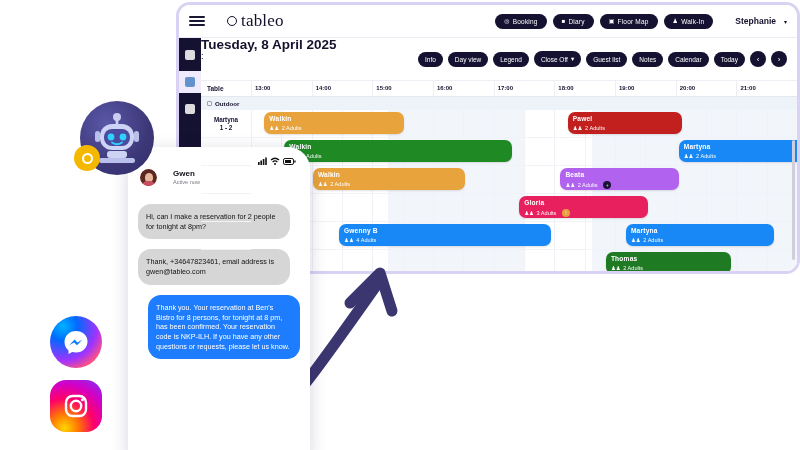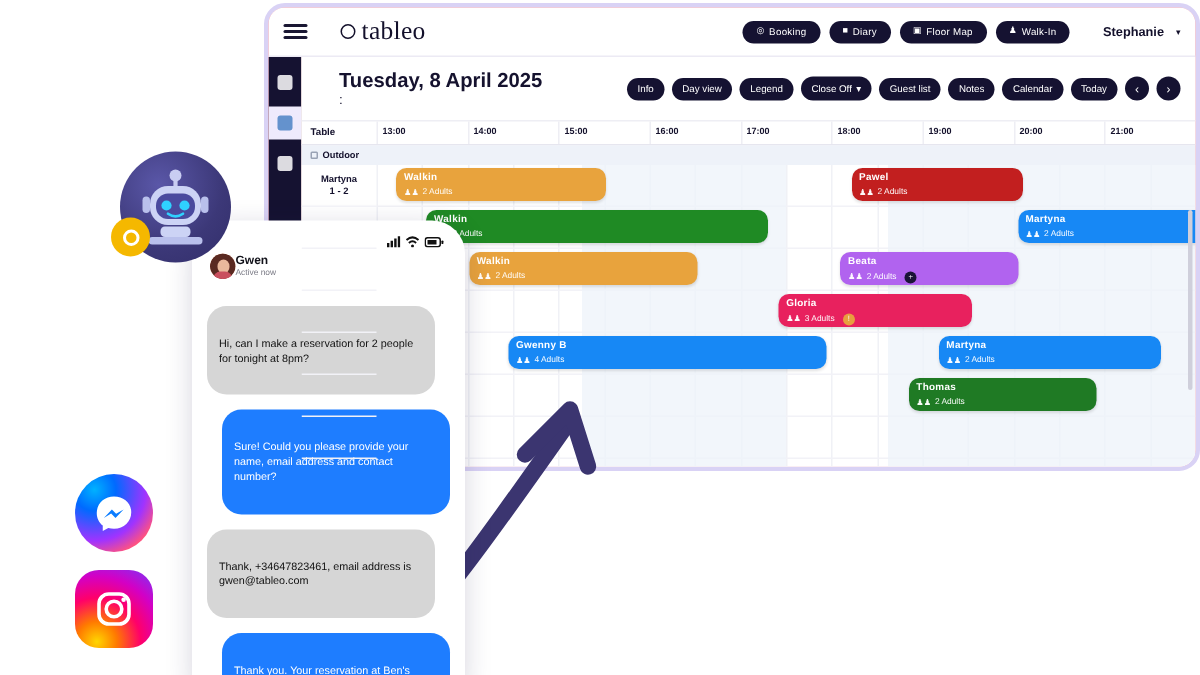--- a/index.html
+++ b/index.html
@@ -7,22 +7,22 @@
     width: 800px; height: 450px;
     background: #ffffff;
     font-family: "Liberation Sans", sans-serif;
     overflow: hidden;
   }
   #root { position: relative; width: 800px; height: 450px; background:#fff; }
 
   
   .app-window {
     position: absolute; left: 176px; top: 2px;
-    width: 624px; height: 312px;
-    background: #fca5a5;
+    width: 624px; height: 272px;
+    background: #fef9c3;
     border: 3px solid #d9d2f5;
     border-top-left-radius: 14px; border-bottom-left-radius: 14px;
     border-top-right-radius: 14px; border-bottom-right-radius: 14px;
     overflow: hidden;
   }
   .app-topbar {
     position: relative; height: 33px; background: #fff;
     border-bottom: 1px solid #eceaf4;
     display: flex; align-items: center;
   }
@@ -51,21 +51,21 @@
   .rail-btn.active { background:#efeafc; }
   .rail-ico { width:10px; height:10px; border-radius:2px; background:#ffffff; opacity:.85; position:relative; }
   .rail-btn.active .rail-ico { background:#4b83c4; }
   .rail-ico.grid:before { content:""; position:absolute; inset:1.5px; background:
       linear-gradient(to right,#151231 0 1px, transparent 1px 100%),
       linear-gradient(to bottom,#151231 0 1px, transparent 1px 100%); opacity:.0;}
 
   .app-main { flex:1; background:#fff; display:flex; flex-direction:column; min-width:0; }
 
   
-  .toolbar { height:42px; display:flex; align-items:center; padding:0 10px 0 25px; background:#fff; }
+  .toolbar { height:42px; display:flex; padding:0 10px 0 0; background:#fff; }
   .date-title { font-size:13.5px; font-weight:bold; color:#15122e; line-height:1.05; }
   .date-sub { font-size:9px; color:#15122e; line-height:1; }
   .tb-actions { margin-left:auto; display:flex; align-items:center; gap:5px; }
   .tbtn {
     background:#151231; color:#fff; border-radius:999px; font-size:6.5px;
     padding:4px 7px; white-space:nowrap; display:flex; align-items:center; gap:3px;
   }
   .tbtn.round { width:16px; height:16px; padding:0; justify-content:center; font-size:8px; border-radius:50%; }
 
   
@@ -115,29 +115,29 @@
 
   
   .phone {
     position:absolute; left:128px; top:147px; width:182px; height:310px;
     background:#fff; border-radius:22px 22px 0 0;
     box-shadow:0 4px 18px rgba(30,20,70,.18);
     overflow:hidden;
   }
   .ph-status { display:flex; justify-content:flex-end; align-items:center; gap:3px; padding:10px 14px 0 0; }
   .ph-status svg { display:block; }
-  .ph-head { display:flex; align-items:center; gap:0; padding:4px 0 8px 12px; }
+  .ph-head { display:flex; align-items:center; gap:16px; padding:4px 0 8px 12px; }
   .ph-avatar { width:17px; height:17px; border-radius:50%; overflow:hidden; position:relative; background:#d8a08a; flex:0 0 17px;}
   .ph-avatar .hair { position:absolute; inset:0; background:#5a2a22; border-radius:50%; }
   .ph-avatar .face { position:absolute; left:4.5px; top:4px; width:8px; height:9px; background:#e9b89c; border-radius:50% 50% 45% 45%; }
   .ph-avatar .body { position:absolute; left:2px; bottom:0; width:13px; height:5px; background:#c94f5e; border-radius:6px 6px 0 0; }
   .ph-name { font-size:8px; font-weight:bold; color:#12121a; line-height:1.2; }
   .ph-sub { font-size:5.6px; color:#7b7b86; line-height:1.2; }
   .ph-thread { padding:10px 10px 0 10px; display:flex; flex-direction:column; gap:10px; }
-  .bub { max-width:152px; border-radius:13px; padding:20px 8px; font-size:7.2px; line-height:1.35; }
+  .bub { max-width:152px; border-radius:13px; padding:8px 8px; font-size:7.2px; line-height:1.35; }
   .bub.in { background:#d6d6d6; color:#111; align-self:flex-start; }
   .bub.out { background:#1e7dff; color:#fff; align-self:flex-end; }
 
   
   .robot { position:absolute; left:80px; top:101px; width:74px; height:74px; }
   .robot-circle { position:absolute; inset:0; border-radius:50%; background:radial-gradient(circle at 35% 30%, #5a57a8 0%, #3c3878 60%, #322e6a 100%); }
   .coin { position:absolute; left:-6px; top:44px; width:26px; height:26px; border-radius:50%; background:#f5b800;
           display:flex; align-items:center; justify-content:center; }
   .coin i { width:11px; height:11px; border:2.4px solid #fff; border-radius:50%; display:block; }
 
@@ -417,21 +417,20 @@
           <span class="face"></span>
           <span class="body"></span>
       </div>
       <div>
         <div class="ph-name">Gwen</div>
         <div class="ph-sub">Active now</div>
       </div>
     </div>
     <div class="ph-thread" id="thread">
         <div class="bub in">Hi, can I make a reservation for 2 people for tonight at 8pm?</div>
-        <div class="bub out">Sure! Could you please provide your name, email address and contact number?</div>
         <div class="bub in">Thank, +34647823461, email address is gwen@tableo.com</div>
         <div class="bub out">Thank you. Your reservation at Ben's Bistro for 8 persons, for tonight at 8 pm, has been confirmed. Your reservation code is NKP-ILH. If you have any other questions or requests, please let us know.</div>
       </div>
   </div>
 
   <div class="robot">
     <div class="robot-circle"></div>
     <svg width="74" height="74" viewBox="0 0 74 74" style="position:absolute;inset:0">
       <circle cx="37" cy="16" r="4" fill="#c9cdf2"></circle>
       <rect x="35.6" y="18" width="2.8" height="6" fill="#c9cdf2"></rect>

